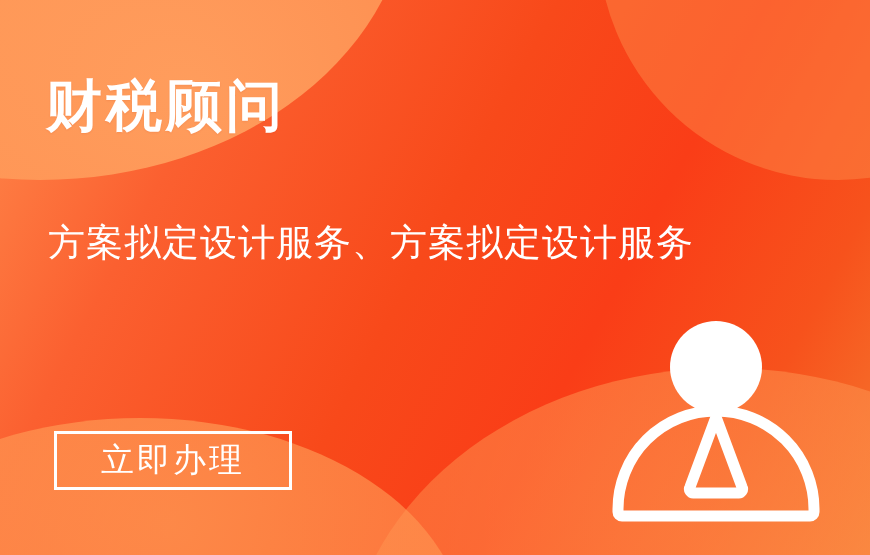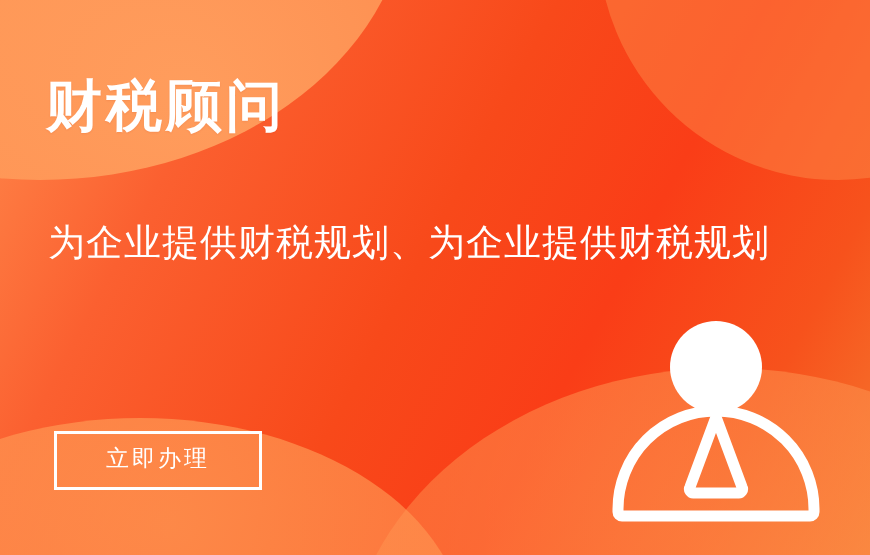--- a/index.html
+++ b/index.html
@@ -84,34 +84,34 @@
     font-weight: 400;
     letter-spacing: 1px;
     line-height: 1.25;
     white-space: nowrap;
   }
 
   .cta-button {
     position: absolute;
     left: 54px;
     top: 431px;
-    width: 208px;
+    width: 238px;
     height: 59px;
     box-sizing: border-box;
     border: 3px solid #ffffff;
     background: transparent;
     color: #ffffff;
-    font-size: 23px;
+    font-size: 33px;
     font-weight: 400;
     letter-spacing: 3px;
     display: flex;
     align-items: center;
     justify-content: center;
     cursor: pointer;
-    font-family: Liberation Mono, monospace;
+    font-family: Liberation Serif, serif;
     padding: 0;
     line-height: 1;
   }
 
   
   .person-icon {
     position: absolute;
     left: 596px;
     top: 305px;
     width: 240px;
@@ -131,21 +131,21 @@
 
   <div class="blob blob-tl"></div>
   <div class="blob blob-br"></div>
   <div class="blob blob-bl"></div>
   <div class="blob blob-tr"></div>
 
   <div class="content">
 
     <div class="headline">财税顾问</div>
 
-    <div class="subhead">为企业提供财税规划、为企业提供财税规划</div>
+    <div class="subhead">方案拟定设计服务、方案拟定设计服务</div>
 
     <button class="cta-button">立即办理</button>
 
   </div>
 
   <div class="person-icon">
     <svg viewBox="0 0 240 240" xmlns="http://www.w3.org/2000/svg" aria-hidden="true">
 
       <circle cx="120" cy="62" r="46" fill="#ffffff"></circle>
 

